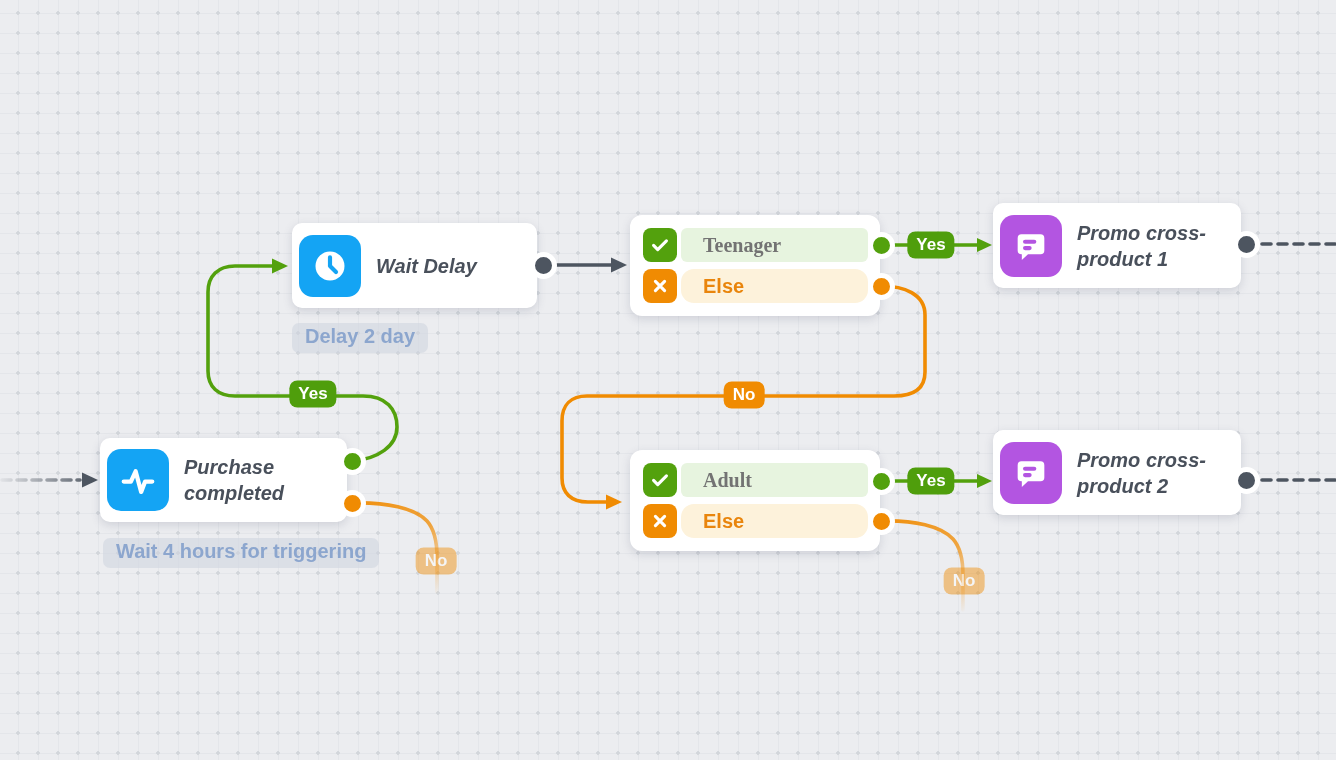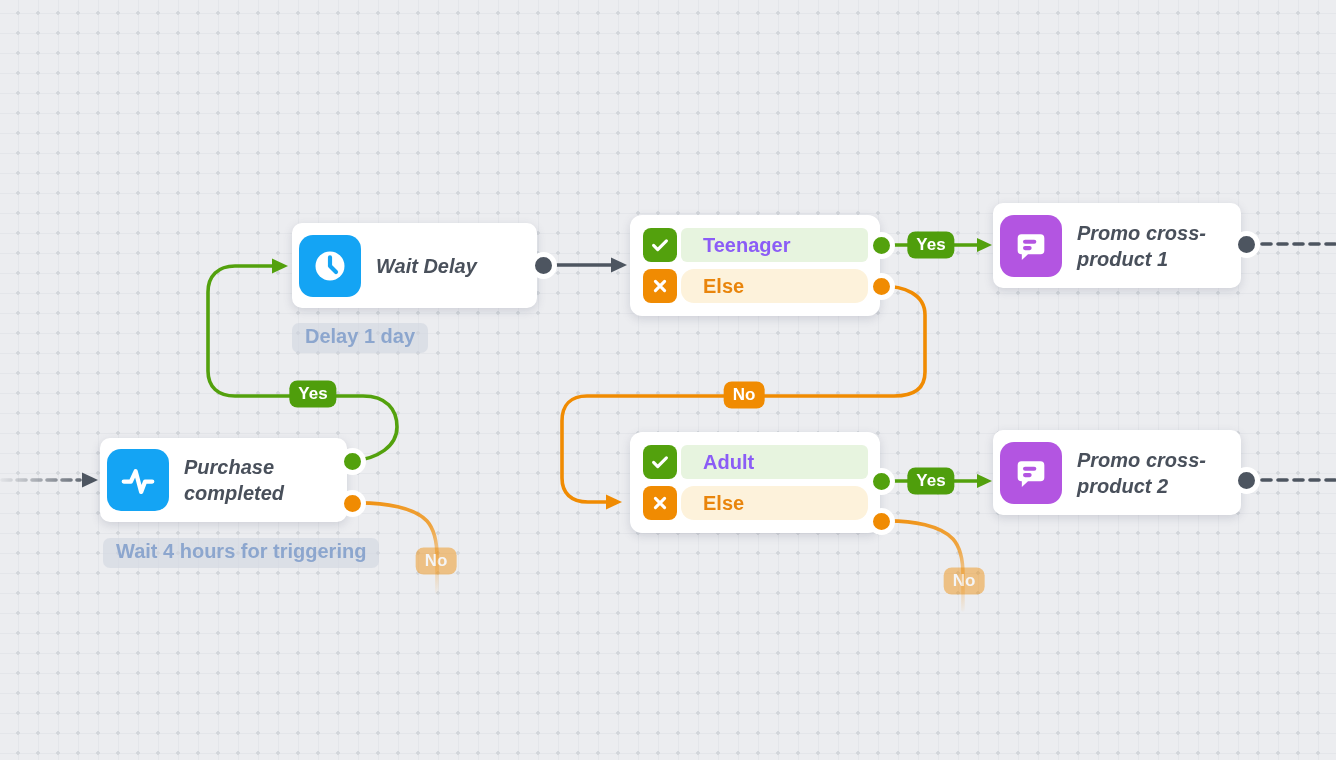--- a/index.html
+++ b/index.html
@@ -32,21 +32,21 @@
     width:250px; box-sizing:border-box; padding:13px 12px 13px 13px;
     display:flex; flex-direction:column; gap:7px;
   }
   .cond-row{display:flex; gap:4px; height:34px;}
   .cond-icon{width:34px; height:34px; border-radius:8px; flex:0 0 34px;
     display:flex; align-items:center; justify-content:center;}
   .cond-icon.green{background:#53a10d;}
   .cond-icon.orange{background:#f08b02;}
   .row-bg{flex:1; border-radius:6px; display:flex; align-items:center;
     padding-left:22px; font-size:20px; font-weight:700;}
-  .row-bg.green{background:#e7f4df; color:#8b5cf6;}
+  .row-bg.green{background:#e7f4df; color:#737373;font-family:Liberation Serif, serif;}
   .row-bg.orange{background:#fdf2db; color:#e9850c;border-radius:13px;}
   .port{position:absolute; z-index:2; width:17px; height:17px; border:5px solid #fff;
     border-radius:50%; box-sizing:content-box;}
   .port.green{background:#53a10d;}
   .port.orange{background:#f08b02;}
   .port.slate{background:#4d5560;}
   .badge{
     position:absolute; z-index:3; transform:translate(-50%,-50%);
     color:#fff; font-size:17px; font-weight:700; line-height:22px;
     padding:2px 9px 3px; border-radius:8px; white-space:nowrap;
@@ -141,42 +141,42 @@
 
   <div class="node" style="left:292px; top:223px; width:245px; height:85px;">
     <div class="node-icon blue">
       <svg width="40" height="40" viewBox="0 0 24 24">
         <circle cx="12" cy="12" r="8.7" fill="#fff"></circle>
         <path d="M12 12 V6.8 M12 12 L15.6 15.6" fill="none" stroke="#14a4f4" stroke-width="2.5" stroke-linecap="round"></path>
       </svg>
     </div>
     <div class="node-title">Wait Delay</div>
   </div>
-  <div class="caption" style="left:292px; top:323px;">Delay 1 day</div>
+  <div class="caption" style="left:292px; top:323px;">Delay 2 day</div>
 
   <div class="cond" style="left:630px; top:215px;">
     <div class="cond-row">
       <div class="cond-icon green">
         <svg width="22" height="22" viewBox="0 0 24 24">
           <path d="M5 12.5 L9.5 17 L19 7.5" fill="none" stroke="#fff" stroke-width="3.4" stroke-linecap="round" stroke-linejoin="round"></path>
         </svg>
       </div>
       <div class="row-bg green">Teenager</div>
     </div>
     <div class="cond-row">
       <div class="cond-icon orange">
         <svg width="22" height="22" viewBox="0 0 24 24">
           <path d="M7 7 L17 17 M17 7 L7 17" fill="none" stroke="#fff" stroke-width="3.4" stroke-linecap="round"></path>
         </svg>
       </div>
       <div class="row-bg orange">Else</div>
     </div>
   </div>
 
-  <div class="cond" style="left:630px; top:432px;">
+  <div class="cond" style="left:630px; top:450px;">
     <div class="cond-row">
       <div class="cond-icon green">
         <svg width="22" height="22" viewBox="0 0 24 24">
           <path d="M5 12.5 L9.5 17 L19 7.5" fill="none" stroke="#fff" stroke-width="3.4" stroke-linecap="round" stroke-linejoin="round"></path>
         </svg>
       </div>
       <div class="row-bg green">Adult</div>
     </div>
     <div class="cond-row">
       <div class="cond-icon orange">

